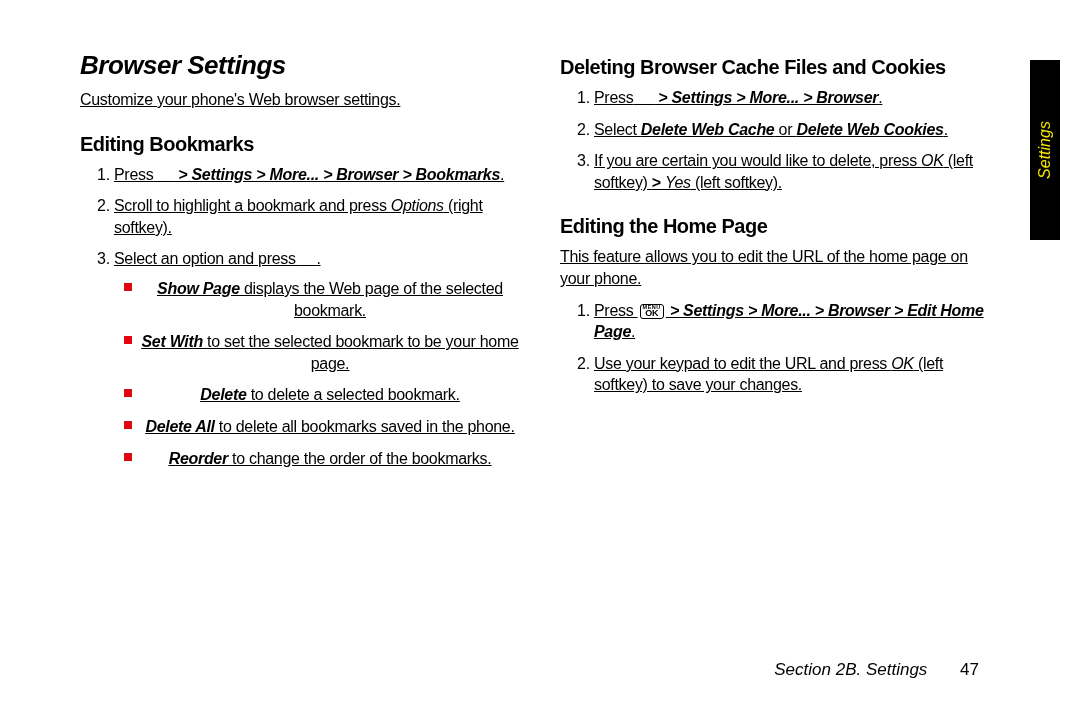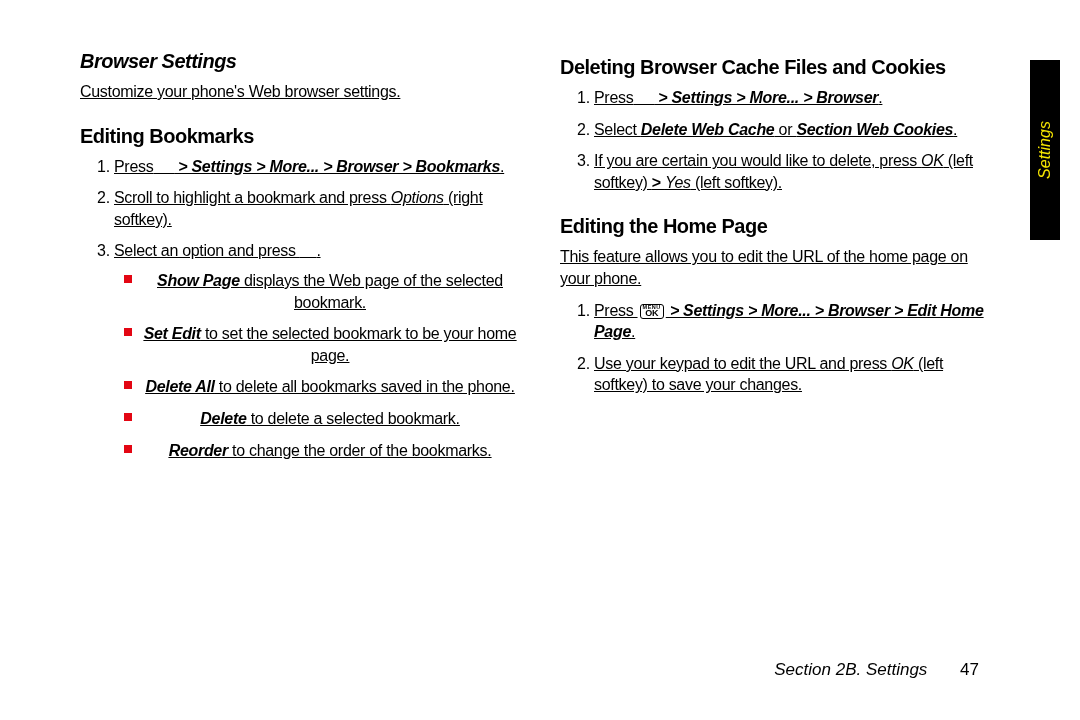--- a/index.html
+++ b/index.html
@@ -39,21 +39,21 @@
     font-size: 16px;
   }
   .columns {
     display: flex;
     gap: 40px;
   }
   .col {
     width: 460px;
   }
   h1 {
-    font-size: 20px;
+    font-size: 26px;
     font-style: italic;
     font-weight: 600;
     letter-spacing: -0.5px;
     margin: 0 0 8px 0;
   }
   h2 {
     font-size: 20px;
     font-weight: 700;
     letter-spacing: -0.5px;
     margin: 22px 0 8px 0;
@@ -148,37 +148,37 @@
         <li>
           <span>Press</span>&nbsp;&nbsp;&nbsp;&nbsp;&nbsp;<span class="biw"> &gt; Settings &gt; More... &gt; Browser &gt; Bookmarks</span>.
         </li>
         <li>
           <span>Scroll to highlight a bookmark and press </span><span class="bi">Options</span><span> (right softkey).</span>
         </li>
         <li>
           <span>Select an option and press </span>&nbsp;&nbsp;&nbsp;&nbsp;<span>.</span>
           <ul class="bullets">
             <li><span class="biw">Show Page</span><span> displays the Web page of the selected bookmark.</span></li>
-            <li><span class="biw">Set Edit</span><span> to set the selected bookmark to be your home page.</span></li>
+            <li><span class="biw">Set With</span><span> to set the selected bookmark to be your home page.</span></li>
+            <li><span class="biw">Delete</span><span> to delete a selected bookmark.</span></li>
             <li><span class="biw">Delete All</span><span> to delete all bookmarks saved in the phone.</span></li>
-            <li><span class="biw">Delete</span><span> to delete a selected bookmark.</span></li>
             <li><span class="biw">Reorder</span><span> to change the order of the bookmarks.</span></li>
           </ul>
         </li>
       </ol>
     </div>
 
     <div class="col">
       <h2 style="margin-top:6px">Deleting Browser Cache Files and Cookies</h2>
       <ol>
         <li>
           <span>Press</span>&nbsp;&nbsp;&nbsp;&nbsp;&nbsp;<span class="biw"> &gt; Settings &gt; More... &gt; Browser</span><span>.</span>
         </li>
         <li>
-          <span>Select </span><span class="biw">Delete Web Cache</span><span> or </span><span class="biw">Section Web Cookies</span><span>.</span>
+          <span>Select </span><span class="biw">Delete Web Cache</span><span> or </span><span class="biw">Delete Web Cookies</span><span>.</span>
         </li>
         <li>
           <span>If you are certain you would like to delete, press </span><span class="bi">OK</span><span> (left softkey) </span><span class="bw">&gt; </span><span class="bi">Yes</span><span> (left softkey).</span>
         </li>
       </ol>
 
       <h2>Editing the Home Page</h2>
       <p>This feature allows you to edit the URL of the home page on your phone.</p>
       <ol>
         <li>

